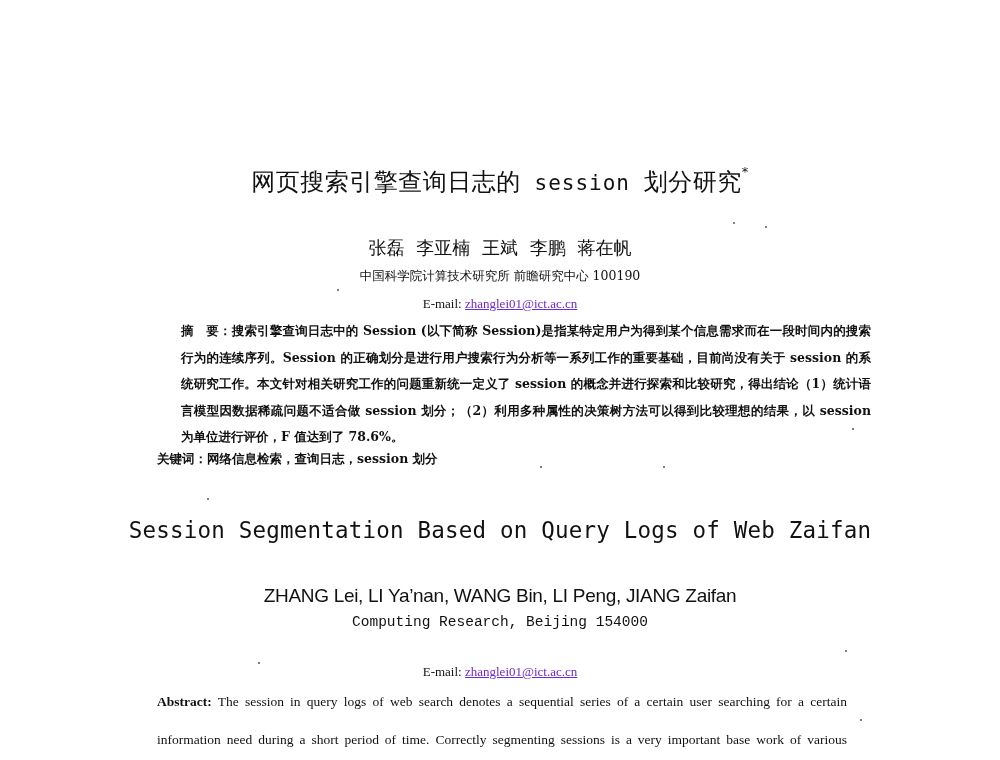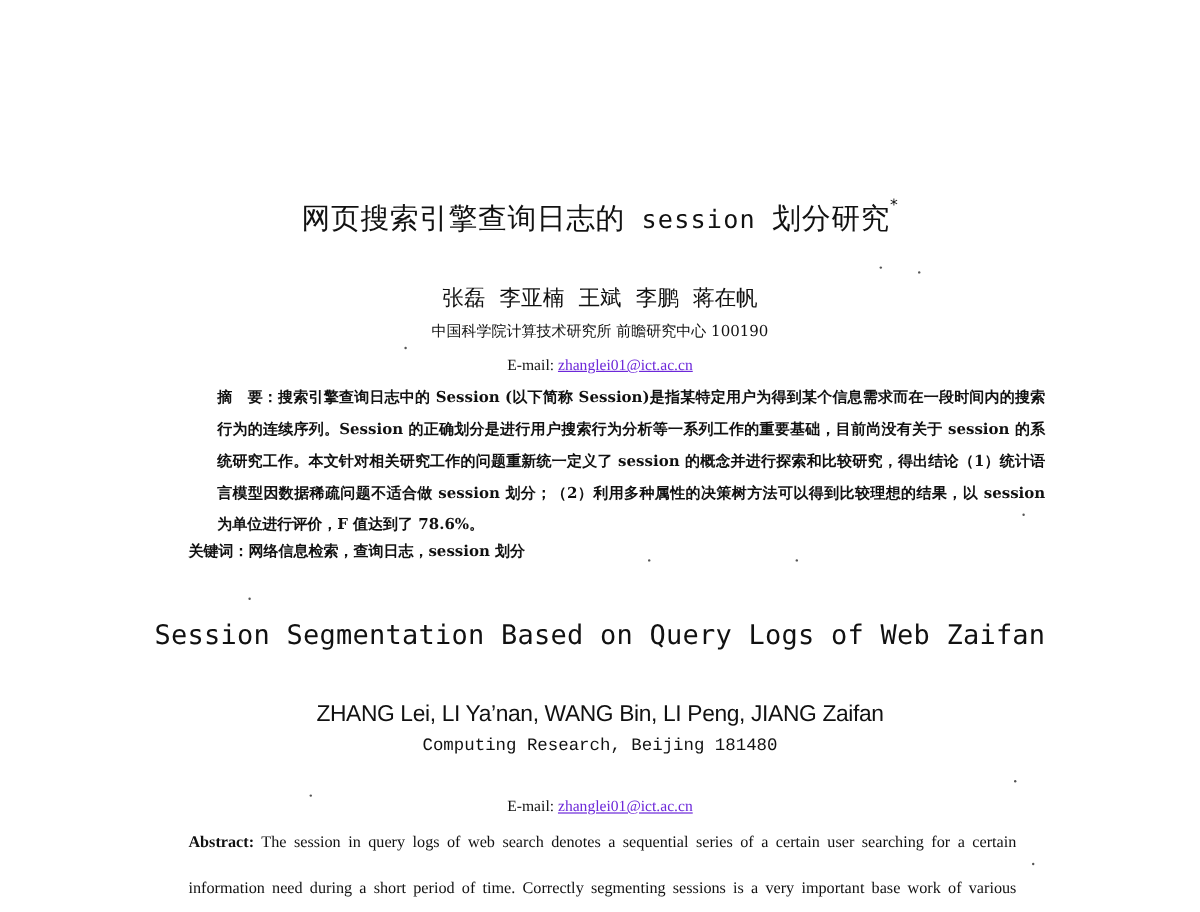--- a/index.html
+++ b/index.html
@@ -155,21 +155,21 @@
 
   <div class="keywords-cn">
     <span class="label">关键词：</span><span>网络信息检索，查询日志，session 划分</span>
   </div>
 
   <div class="title-en">Session Segmentation Based on Query Logs of Web Zaifan</div>
 
   <div class="authors-en">ZHANG Lei, LI Ya’nan, WANG Bin, LI Peng, JIANG Zaifan</div>
 
   <div class="affil-en">
-    <div>Computing Research, Beijing 181480</div>
+    <div>Computing Research, Beijing 154000</div>
   </div>
 
   <div class="email-en">
     <span>E-mail: </span><a class="email-link">zhanglei01@ict.ac.cn</a>
   </div>
 
   <div class="abstract-en">
     <span class="label">Abstract:</span><span> The session in query logs of web search denotes a sequential series of a certain user searching for a certain information need during a short period of time. Correctly segmenting sessions is a very important base work of various research works such as searching activities analysis. There is not a systemic research on session</span>
   </div>
 

